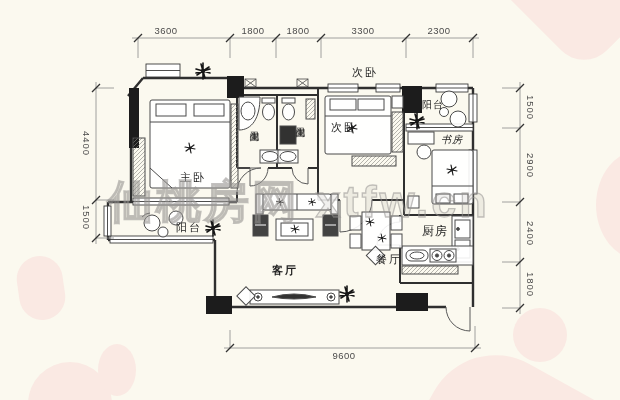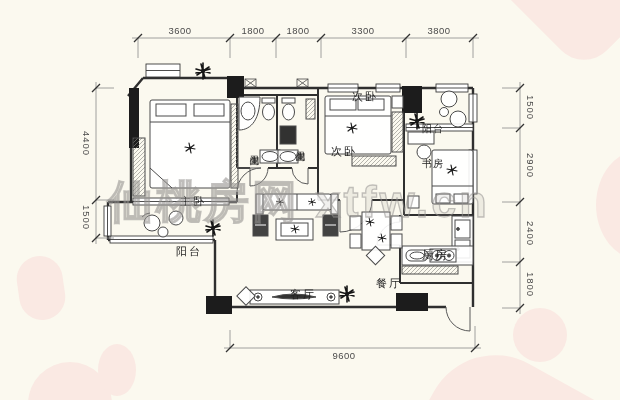--- a/index.html
+++ b/index.html
@@ -5,21 +5,21 @@
   html,body{margin:0;padding:0;}
   body{
     width:620px;height:400px;position:relative;overflow:hidden;
     background:#FBF9EF;
     font-family:"Liberation Sans", sans-serif;
   }
   .blob{position:absolute;background:#FAE9E3;z-index:0;}
   #plan-svg{position:absolute;left:0;top:0;z-index:2;}
   .room-label{
     position:absolute;z-index:3;font-size:11px;color:#1f1f1f;
-    letter-spacing:2px;white-space:nowrap;margin-top:24px;
+    letter-spacing:2px;white-space:nowrap;
   }
   .room-label.vert{
     writing-mode:vertical-rl;text-orientation:upright;
     letter-spacing:0;font-size:9.5px;line-height:1;
   }
   .dim-label{
     position:absolute;z-index:3;font-size:9.5px;color:#4a4a4a;
     width:60px;text-align:center;letter-spacing:0.5px;
   }
   .dim-label.side{
@@ -252,31 +252,31 @@
     <path d="M226,352 L234,344 M471,352 L479,344"></path>
   </g>
 </svg>
 
 <div class="room-label" style="left:352px;top:65px;">次卧</div>
 <div class="room-label" style="left:180px;top:170px;">主卧</div>
 <div class="room-label vert" style="left:250px;top:124px;">卫生间</div>
 <div class="room-label vert" style="left:296px;top:120px;">卫生间</div>
 <div class="room-label" style="left:331px;top:120px;">次卧</div>
 <div class="room-label" style="left:422px;top:98px;font-size:10px;letter-spacing:1px;">阳台</div>
-<div class="room-label" style="left:422px;top:133px;font-size:10px;letter-spacing:1px;">书房</div>
+<div class="room-label" style="left:441px;top:133px;font-size:10px;letter-spacing:1px;font-style:italic;">书房</div>
 <div class="room-label" style="left:422px;top:223px;font-size:12px;letter-spacing:1px;">厨房</div>
 <div class="room-label" style="left:376px;top:252px;">餐厅</div>
-<div class="room-label" style="left:290px;top:263px;">客厅</div>
+<div class="room-label" style="left:272px;top:263px;font-weight:bold;">客厅</div>
 <div class="room-label" style="left:176px;top:220px;">阳台</div>
 
-<div class="dim-label" style="left:150px;top:25px;">3600</div>
+<div class="dim-label" style="left:136px;top:25px;">3600</div>
 <div class="dim-label" style="left:223px;top:25px;">1800</div>
 <div class="dim-label" style="left:268px;top:25px;">1800</div>
 <div class="dim-label" style="left:333px;top:25px;text-align:center;">3300</div>
-<div class="dim-label" style="left:409px;top:25px;">3800</div>
+<div class="dim-label" style="left:409px;top:25px;">2300</div>
 <div class="dim-label" style="left:314px;top:350px;">9600</div>
 <div class="dim-label side" style="left:80px;top:116px;">4400</div>
 <div class="dim-label side" style="left:80px;top:195px;height:46px;">1500</div>
 <div class="dim-label side" style="left:524px;top:86px;height:44px;">1500</div>
 <div class="dim-label side" style="left:524px;top:138px;">2900</div>
 <div class="dim-label side" style="left:524px;top:206px;">2400</div>
 <div class="dim-label side" style="left:524px;top:262px;height:46px;">1800</div>
 
 <div id="watermark">仙桃房网 xtfw.cn</div>
 

